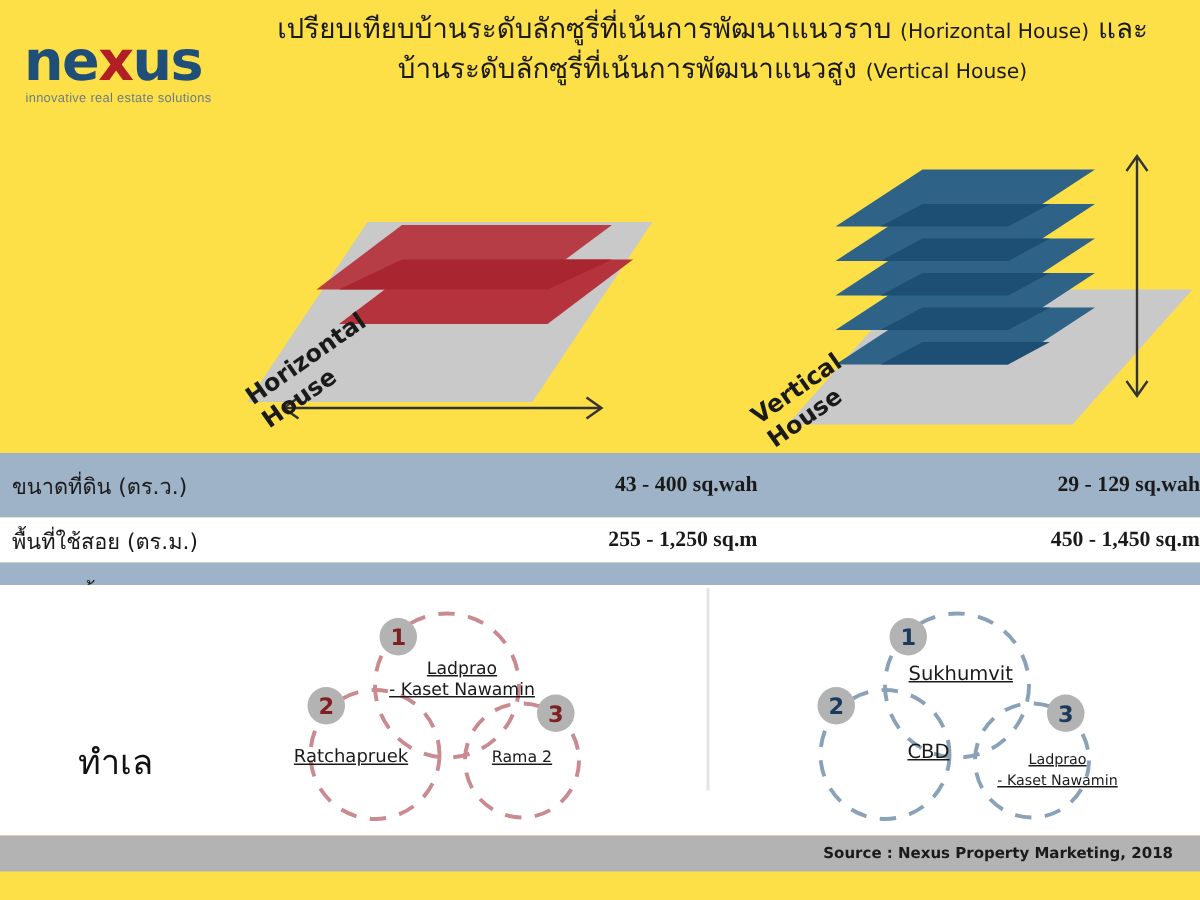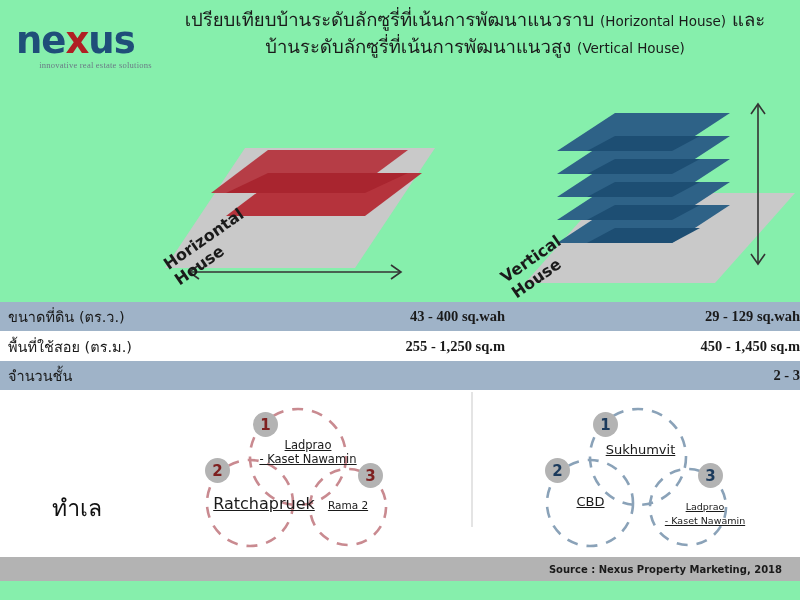--- a/index.html
+++ b/index.html
@@ -7,21 +7,21 @@
     padding: 0;
     background: #ffffff;
   }
   body {
     font-family: "Liberation Sans", "DejaVu Sans", sans-serif;
   }
   #page {
     position: relative;
     width: 800px;
     height: 600px;
-    background: #86efac;
+    background: #fde047;
     overflow: hidden;
   }
 
   
   .logo {
     position: absolute;
     left: 14px;
     top: 24px;
     width: 160px;
     height: 48px;
@@ -35,27 +35,26 @@
     line-height: 34px;
     position: relative;
     display: block;
     margin-left: 2px;
   }
   .logo-x {
     color: #b01f24;
   }
   .logo-tag {
     display: block;
-    font-family: Liberation Serif, serif;
+    font-family: Liberation Sans, sans-serif;
     font-size: 8.6px;
     color: #6b7b86;
     letter-spacing: 0.2px;
     margin-top: 2px;
     margin-left: 3px;
-    text-align: center;
   }
 
   
   .title-block {
     position: absolute;
     left: 150px;
     top: 8px;
     width: 650px;
     text-align: center;
   }
@@ -97,21 +96,21 @@
 
   
   .table {
     position: absolute;
     left: 0;
     top: 302px;
     width: 800px;
   }
   .trow {
     position: relative;
-    height: 29px;
+    height: 43px;
     display: flex;
     align-items: center;
   }
   .trow.shaded { background: #9fb3c8; }
   .trow.plain { background: #ffffff; height: 30px; }
   .tcell-label {
     width: 210px;
     padding-left: 8px;
     font-family: "DejaVu Sans", sans-serif;
     font-size: 14.5px;
@@ -299,35 +298,35 @@
       <circle cx="70" cy="113" r="43" fill="none" stroke="#c98a90" stroke-width="2.6" stroke-dasharray="11 9"></circle>
       <circle cx="168" cy="117" r="38" fill="none" stroke="#c98a90" stroke-width="2.6" stroke-dasharray="11 9"></circle>
     </svg>
 
     <div class="badge" style="left:253px; top:22px;">1</div>
     <div class="badge" style="left:205px; top:68px;">2</div>
     <div class="badge" style="left:358px; top:73px;">3</div>
 
     <div class="bubble-label" style="left:243px; top:48px; width:130px; font-size:11.5px;">Ladprao
 - Kaset Nawamin</div>
-    <div class="bubble-label" style="left:209px; top:107px; width:110px; font-size:16px;">Ratchapruek</div>
+    <div class="bubble-label" style="left:179px; top:107px; width:110px; font-size:12px;">Ratchapruek</div>
     <div class="bubble-label" style="left:313px; top:108px; width:70px; font-size:10.5px;">Rama 2</div>
 
     <svg width="300" height="167" viewBox="0 0 300 167" style="position:absolute; left:520px; top:0;">
       <circle cx="118" cy="67" r="48" fill="none" stroke="#8aa2b8" stroke-width="2.6" stroke-dasharray="11 9"></circle>
       <circle cx="70" cy="113" r="43" fill="none" stroke="#8aa2b8" stroke-width="2.6" stroke-dasharray="11 9"></circle>
       <circle cx="168" cy="117" r="38" fill="none" stroke="#8aa2b8" stroke-width="2.6" stroke-dasharray="11 9"></circle>
     </svg>
 
     <div class="badge blue" style="left:593px; top:22px;">1</div>
     <div class="badge blue" style="left:545px; top:68px;">2</div>
     <div class="badge blue" style="left:698px; top:73px;">3</div>
 
     <div class="bubble-label" style="left:588px; top:53px; width:105px; font-size:13px;">Sukhumvit</div>
-    <div class="bubble-label" style="left:548px; top:105px; width:85px; font-size:13px;">CBD</div>
+    <div class="bubble-label" style="left:548px; top:105px; width:85px; font-size:13px;text-align:right;">CBD</div>
     <div class="bubble-label" style="left:650px; top:110px; width:110px; font-size:9.5px;">Ladprao
 - Kaset Nawamin</div>
 
   </div>
 
   <div class="footer">
     <div class="footer-text">Source : Nexus Property Marketing, 2018</div>
   </div>
 
 </div>

